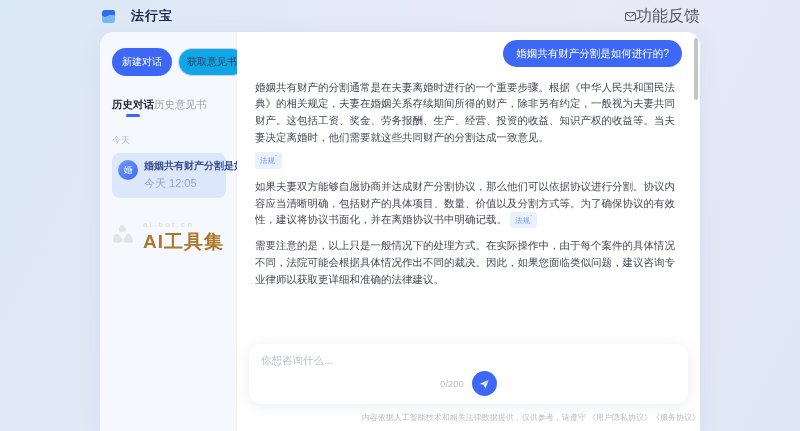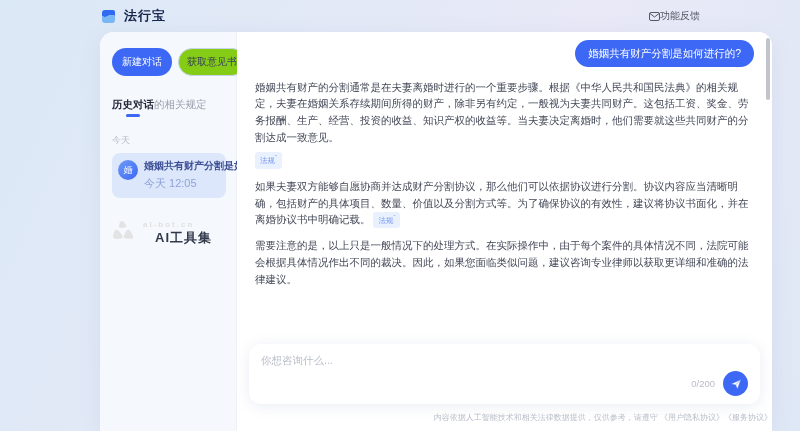--- a/index.html
+++ b/index.html
@@ -5,82 +5,82 @@
   * { margin:0; padding:0; box-sizing:border-box; }
   html,body { width:800px; height:431px; overflow:hidden; }
   body {
     font-family:"Liberation Sans","DejaVu Sans",sans-serif;
     background:linear-gradient(115deg,#dbe8f6 0%,#e3e9f7 35%,#e9e9f7 60%,#dfe8f6 100%);
     position:relative;
     color:#40434e;
   }
   
   .header { height:32px; display:flex; align-items:center; padding:0 100px; justify-content:space-between; }
-  .brand { display:flex; align-items:center; gap:7px; }
+  .brand { display:flex; align-items:center; gap:14px; }
   .brand-icon { width:17px; height:17px; }
   .brand-name { font-size:13px; font-weight:bold; color:#16264c; letter-spacing:1px; }
-  .feedback { display:flex; align-items:center; gap:0; font-size:10px; color:#555a66; cursor:pointer; }
+  .feedback { display:flex; align-items:center; gap:0; font-size:16px; color:#555a66; cursor:pointer; }
   .feedback svg { display:block; }
   
   .card {
-    position:absolute; left:100px; top:32px; width:672px; height:399px;
+    position:absolute; left:100px; top:32px; width:600px; height:399px;
     border-radius:14px 14px 0 0; overflow:hidden; display:flex;
     background:#ffffff; box-shadow:0 4px 24px rgba(80,100,150,.08);
   }
   
   .sidebar { width:137px; background:#f3f7fcdd; border-right:1px solid #eef1f6; padding:16px 10px 0 12px; position:relative; }
   .side-btns { display:flex; gap:6px; }
   .btn-primary {
     background:#3D68F5; color:#fff; font-size:10px; border:none; border-radius:14px;
     padding:6px 10px; cursor:pointer; white-space:nowrap;
   }
   .btn-outline {
-    background:#84cc16; color:#3a4256; font-size:10px; border:1px solid #c9d4ea; border-radius:14px;
+    background:#0ea5e9; color:#3a4256; font-size:10px; border:1px solid #c9d4ea; border-radius:14px;
     padding:6px 8px; cursor:pointer; white-space:nowrap;
   }
   .side-tabs { display:flex; gap:0; margin-top:22px; }
   .side-tab { font-size:10.5px; color:#9aa0ad; cursor:pointer; padding-bottom:5px; position:relative; white-space:nowrap; }
   .side-tab.active { color:#23273a; font-weight:bold; }
   .side-tab.active::after { content:""; position:absolute; left:50%; transform:translateX(-50%); bottom:0; width:14px; height:3px; border-radius:2px; background:#3D68F5; }
   .group-label { font-size:9px; color:#b6bac4; margin-top:17px; }
   .conv-item {
     margin-top:6px; background:#dce7fb; border-radius:8px; padding:7px 6px;
     display:flex; gap:6px; align-items:flex-start; cursor:pointer;
   }
   .conv-avatar {
     width:20px; height:20px; border-radius:50%; flex:none;
     background:linear-gradient(135deg,#6e9bf7,#3d68f5); color:#fff;
     font-size:9px; display:flex; align-items:center; justify-content:center;
   }
   .conv-title { font-size:10px; color:#3c4f96; font-weight:bold; line-height:1.25; white-space:nowrap; overflow:hidden; }
   .conv-time { font-size:11px; color:#8fa3d8; margin-top:3px; }
   .watermark { margin-top:22px; display:flex; align-items:center; justify-content:flex-start; gap:5px; opacity:.85; }
   .wm-text1 { font-size:8px; font-weight:bold; letter-spacing:2px; color:#dcdcdc; }
-  .wm-text2 { font-size:13px; font-weight:bold; color:#0f172a; letter-spacing:1px;margin-left:12px; }
+  .wm-text2 { font-size:19px; font-weight:bold; color:#a16207; letter-spacing:1px; }
   
   .chat { flex:1; display:flex; flex-direction:column; position:relative; background:#fff; }
   .chat-scroll { flex:1; overflow:hidden; padding:8px 18px 0 18px; }
   .bubble-row { display:flex; justify-content:flex-end; }
   .user-bubble {
     background:#3D68F5; color:#fff; font-size:10.5px; line-height:1.4;
     padding:6px 13px; border-radius:15px; max-width:80%;
   }
   .answer { margin-top:12px; font-size:10.5px; line-height:1.6; color:#444857; word-break:break-all; }
   .answer p { margin-bottom:9px; }
   .law-tag {
     display:inline-block; background:#e9f0fe; color:#7b9cf1; font-size:7.5px;
     padding:1px 5px 2px 5px; border-radius:3px; cursor:pointer; vertical-align:1px;
   }
   .law-tag sup { font-size:6px; }
   .tag-line { margin:-3px 0 9px 0; }
   
   .composer {
     margin:6px 12px 4px 12px; background:#fff; border-radius:12px;
     box-shadow:0 2px 14px rgba(90,110,160,.13); padding:10px 12px 8px 12px;
-    height:60px; flex:none; display:flex; flex-direction:column; justify-content:space-between;
+    height:60px; flex:none; display:flex; flex-direction:column; justify-content:space-between;align-items:center;
   }
   .composer-input {
     border:none; outline:none; resize:none; font-family:inherit;
     font-size:10.5px; color:#3a3f4d; width:100%; height:18px; background:transparent;
   }
   .composer-input::placeholder { color:#b9bdc8; }
   .composer-bottom { display:flex; align-items:center; justify-content:flex-end; gap:8px; }
   .char-count { font-size:9.5px; color:#b9bdc8; }
   .send-btn {
     width:25px; height:25px; border-radius:50%; border:none; background:#3D68F5;
@@ -117,21 +117,21 @@
 
 <div class="card">
 
   <div class="sidebar">
     <div class="side-btns">
       <button class="btn-primary">新建对话</button>
       <button class="btn-outline">获取意见书</button>
     </div>
     <div class="side-tabs">
       <div class="side-tab active">历史对话</div>
-      <div class="side-tab">的相关规定</div>
+      <div class="side-tab">历史意见书</div>
     </div>
     <div class="group-label">今天</div>
     <div class="conv-item">
       <div class="conv-avatar">婚</div>
       <div>
         <div class="conv-title">婚姻共有财产分割是如何...</div>
         <div class="conv-time">今天 12:05</div>
       </div>
     </div>
     <div class="watermark">

